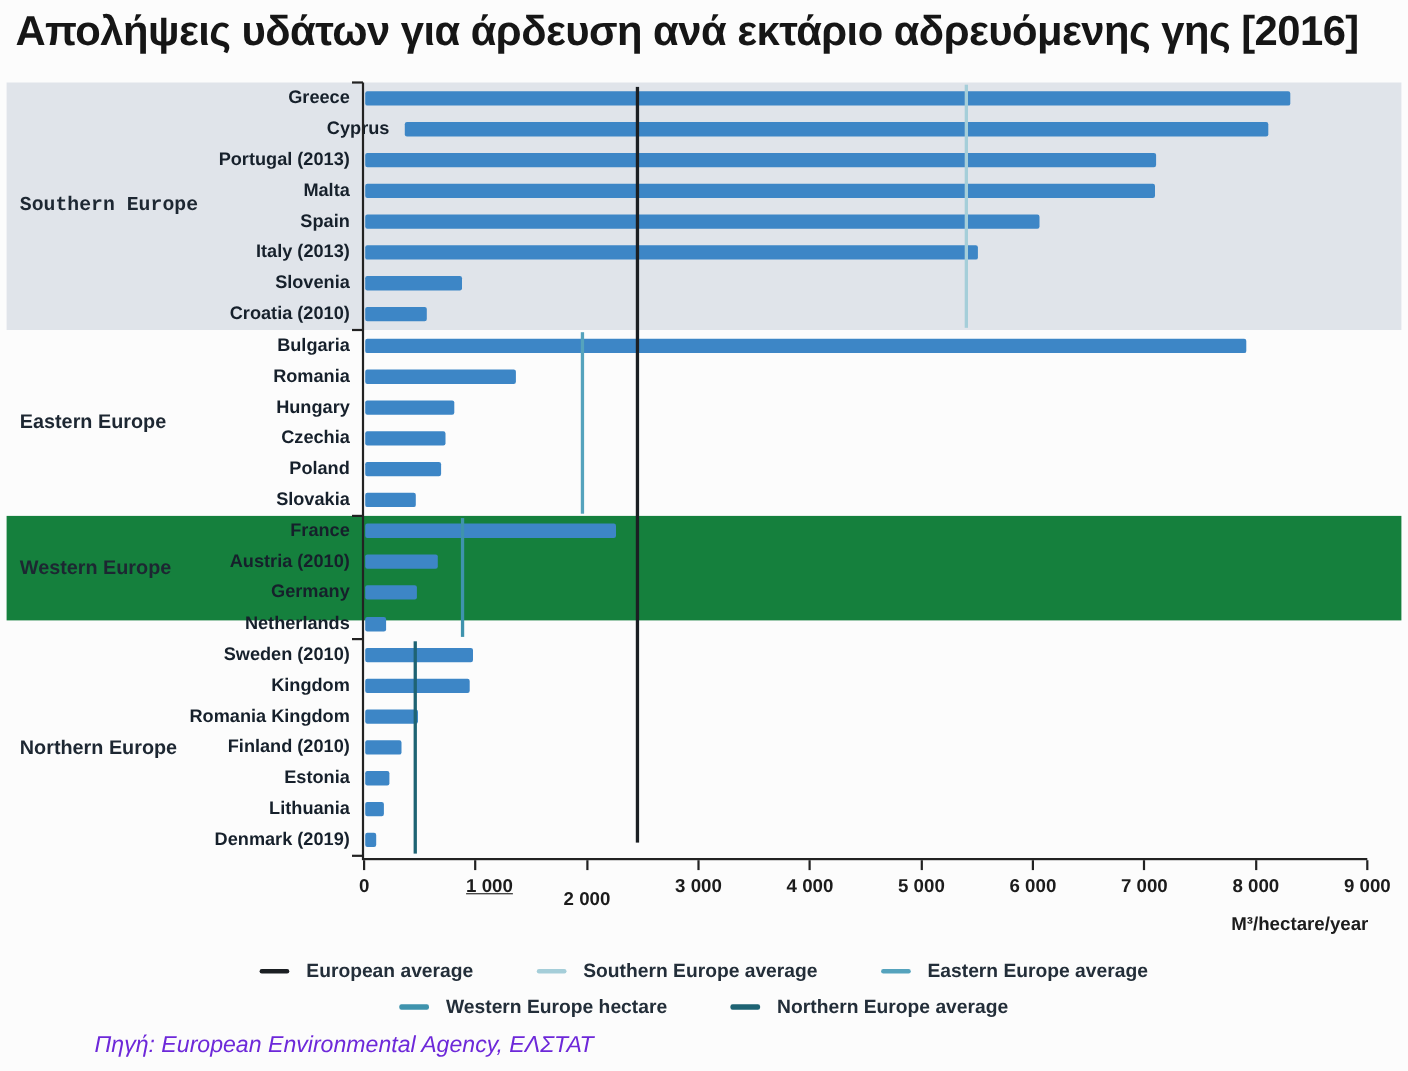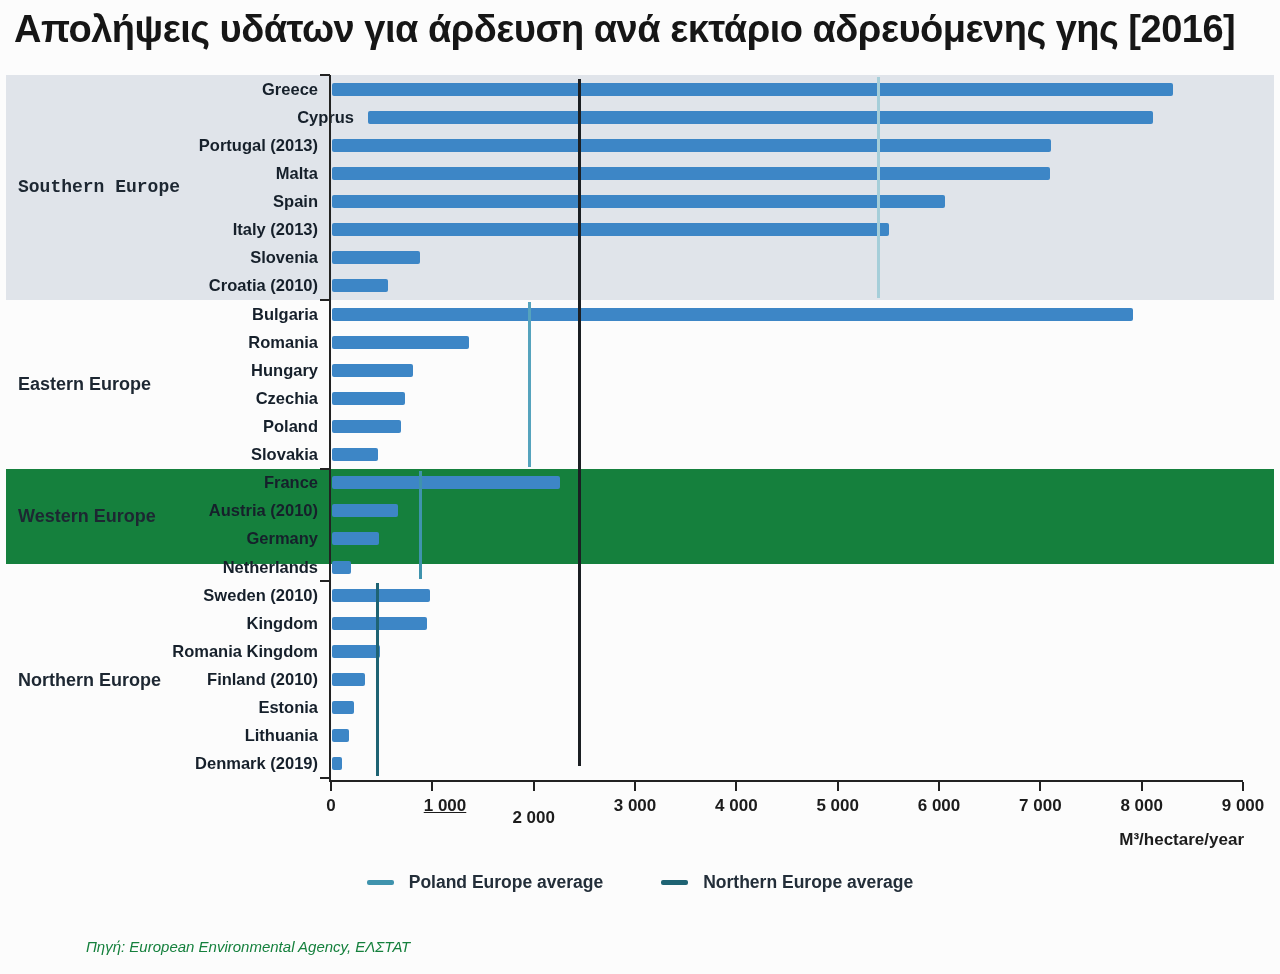--- a/index.html
+++ b/index.html
@@ -51,21 +51,21 @@
   }
   .legend-row {
     display: flex; justify-content: center; align-items: center;
     gap: 58px; height: 33px;
   }
   .legend-item { display: flex; align-items: center; gap: 15px; }
   .legend-swatch { width: 27px; border-radius: 2px; }
   .legend-label { font-size: 17.5px; font-weight: 600; color: #232e39; white-space: nowrap; }
   .source {
     position: absolute; left: 86px; top: 938px;
-    font-size: 15px; font-style: italic; color: #15803d; white-space: nowrap;
+    font-size: 21px; font-style: italic; color: #6d28d9; white-space: nowrap;
   }
 </style>
 </head>
 <body>
 
 <h1 class="title">Απολήψεις υδάτων για άρδευση ανά εκτάριο αδρευόμενης γης [2016]</h1>
 
 <div id="chart">
     <div class="band" style="top: 5px; height: 224.96px; background: rgb(224, 228, 234); font-family: Liberation Mono, monospace;">
       <div class="group-label">Southern Europe</div>
@@ -210,22 +210,36 @@
     <div class="tick" style="left: 1140.67px; top: 712px; width: 2px; height: 9px;"></div>
     <div class="tick-label" style="left: 1096.67px; top: 726px;">8 000</div>
     <div class="tick" style="left: 1242px; top: 712px; width: 2px; height: 9px;"></div>
     <div class="tick-label" style="left: 1198px; top: 726px;">9 000</div>
     <div class="unit-label">M³/hectare/year</div>
   </div>
 
 <div id="legend">
     <div class="legend-row">
       <div class="legend-item">
+        <div class="legend-swatch" style="background: rgb(27, 31, 35); height: 4px;"></div>
+        <div class="legend-label">European average</div>
+      </div>
+      <div class="legend-item">
+        <div class="legend-swatch" style="background: rgb(165, 206, 217); height: 4px;"></div>
+        <div class="legend-label">Southern Europe average</div>
+      </div>
+      <div class="legend-item">
+        <div class="legend-swatch" style="background: rgb(85, 163, 189); height: 4px;"></div>
+        <div class="legend-label">Eastern Europe average</div>
+      </div>
+    </div>
+    <div class="legend-row">
+      <div class="legend-item">
         <div class="legend-swatch" style="background: rgb(63, 147, 173); height: 5px;"></div>
-        <div class="legend-label">Poland Europe average</div>
+        <div class="legend-label">Western Europe hectare</div>
       </div>
       <div class="legend-item">
         <div class="legend-swatch" style="background: rgb(30, 99, 115); height: 5px;"></div>
         <div class="legend-label">Northern Europe average</div>
       </div>
     </div>
   </div>
 
 <div class="source">Πηγή: European Environmental Agency, ΕΛΣΤΑΤ</div>
 

